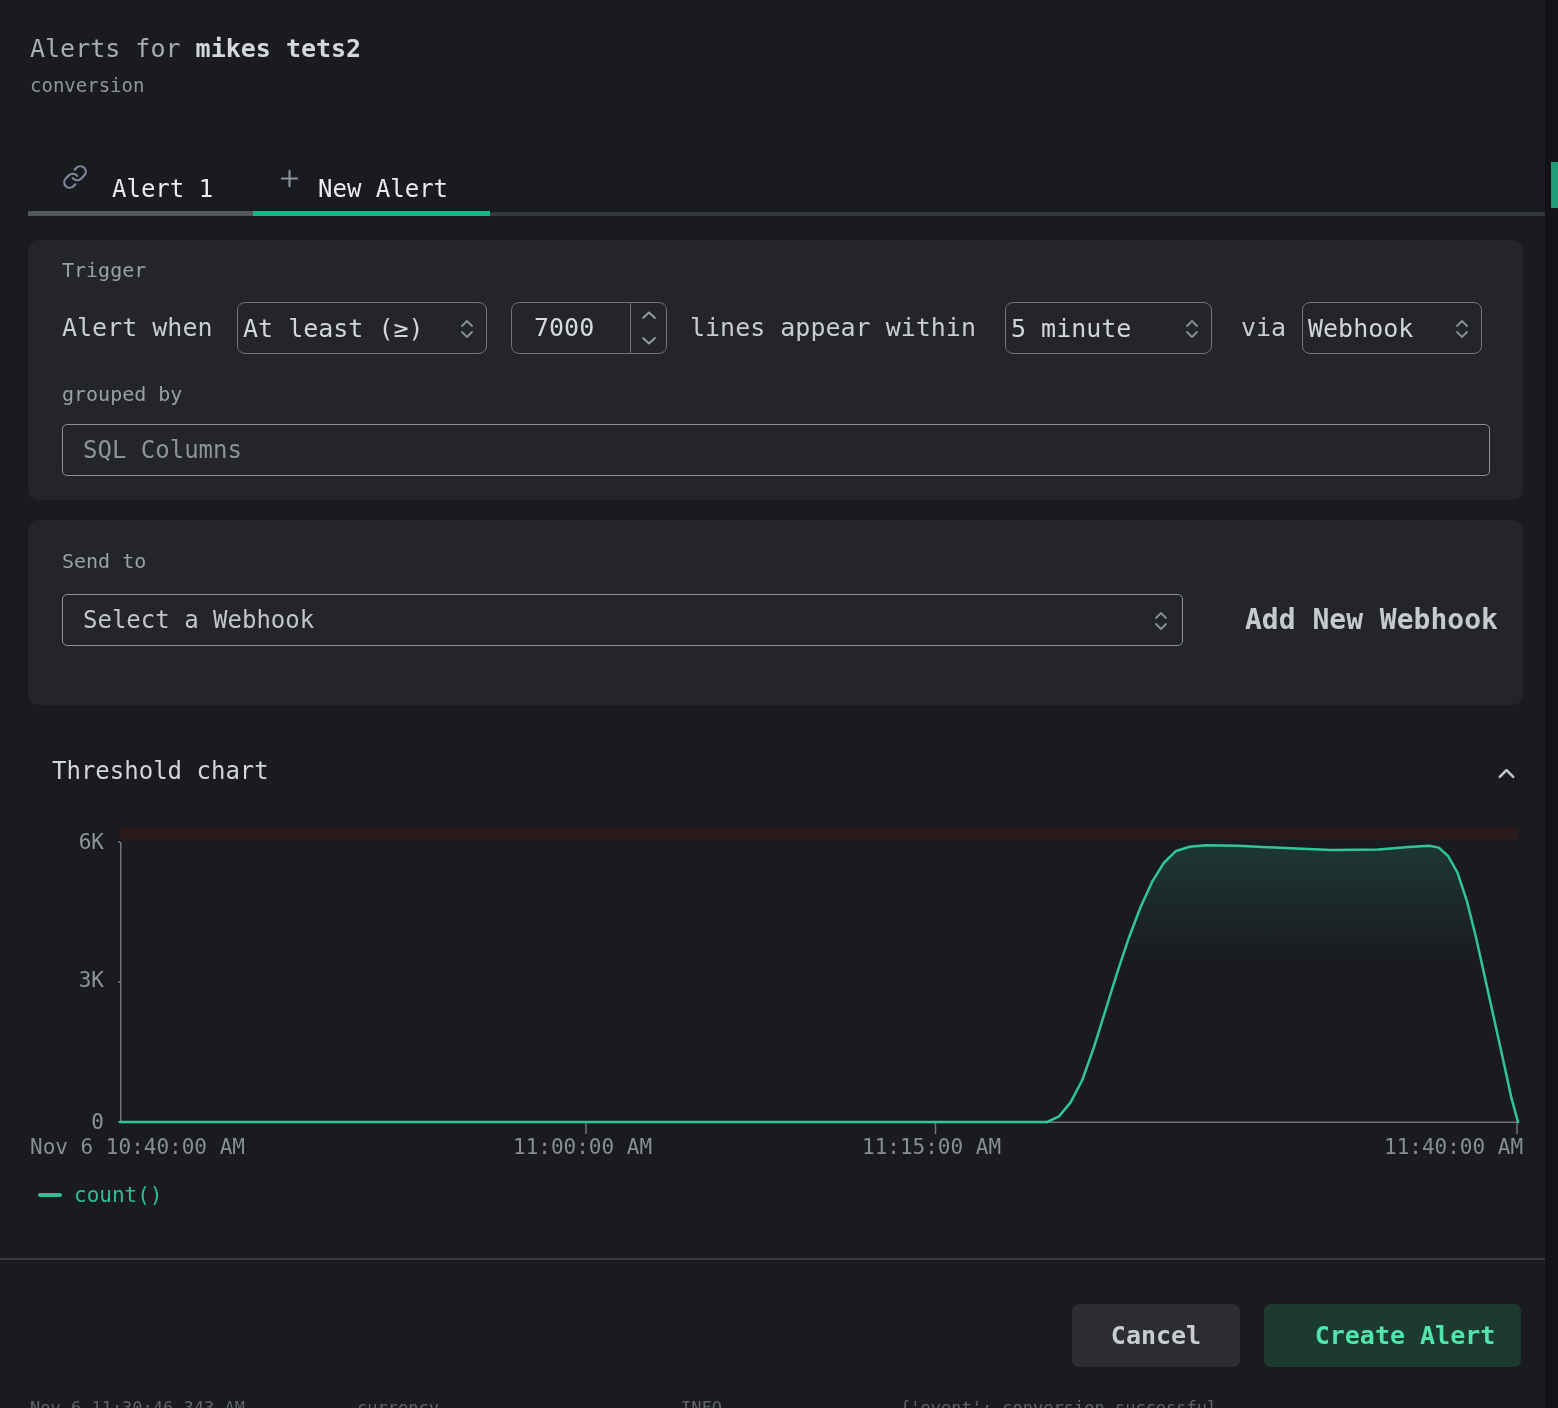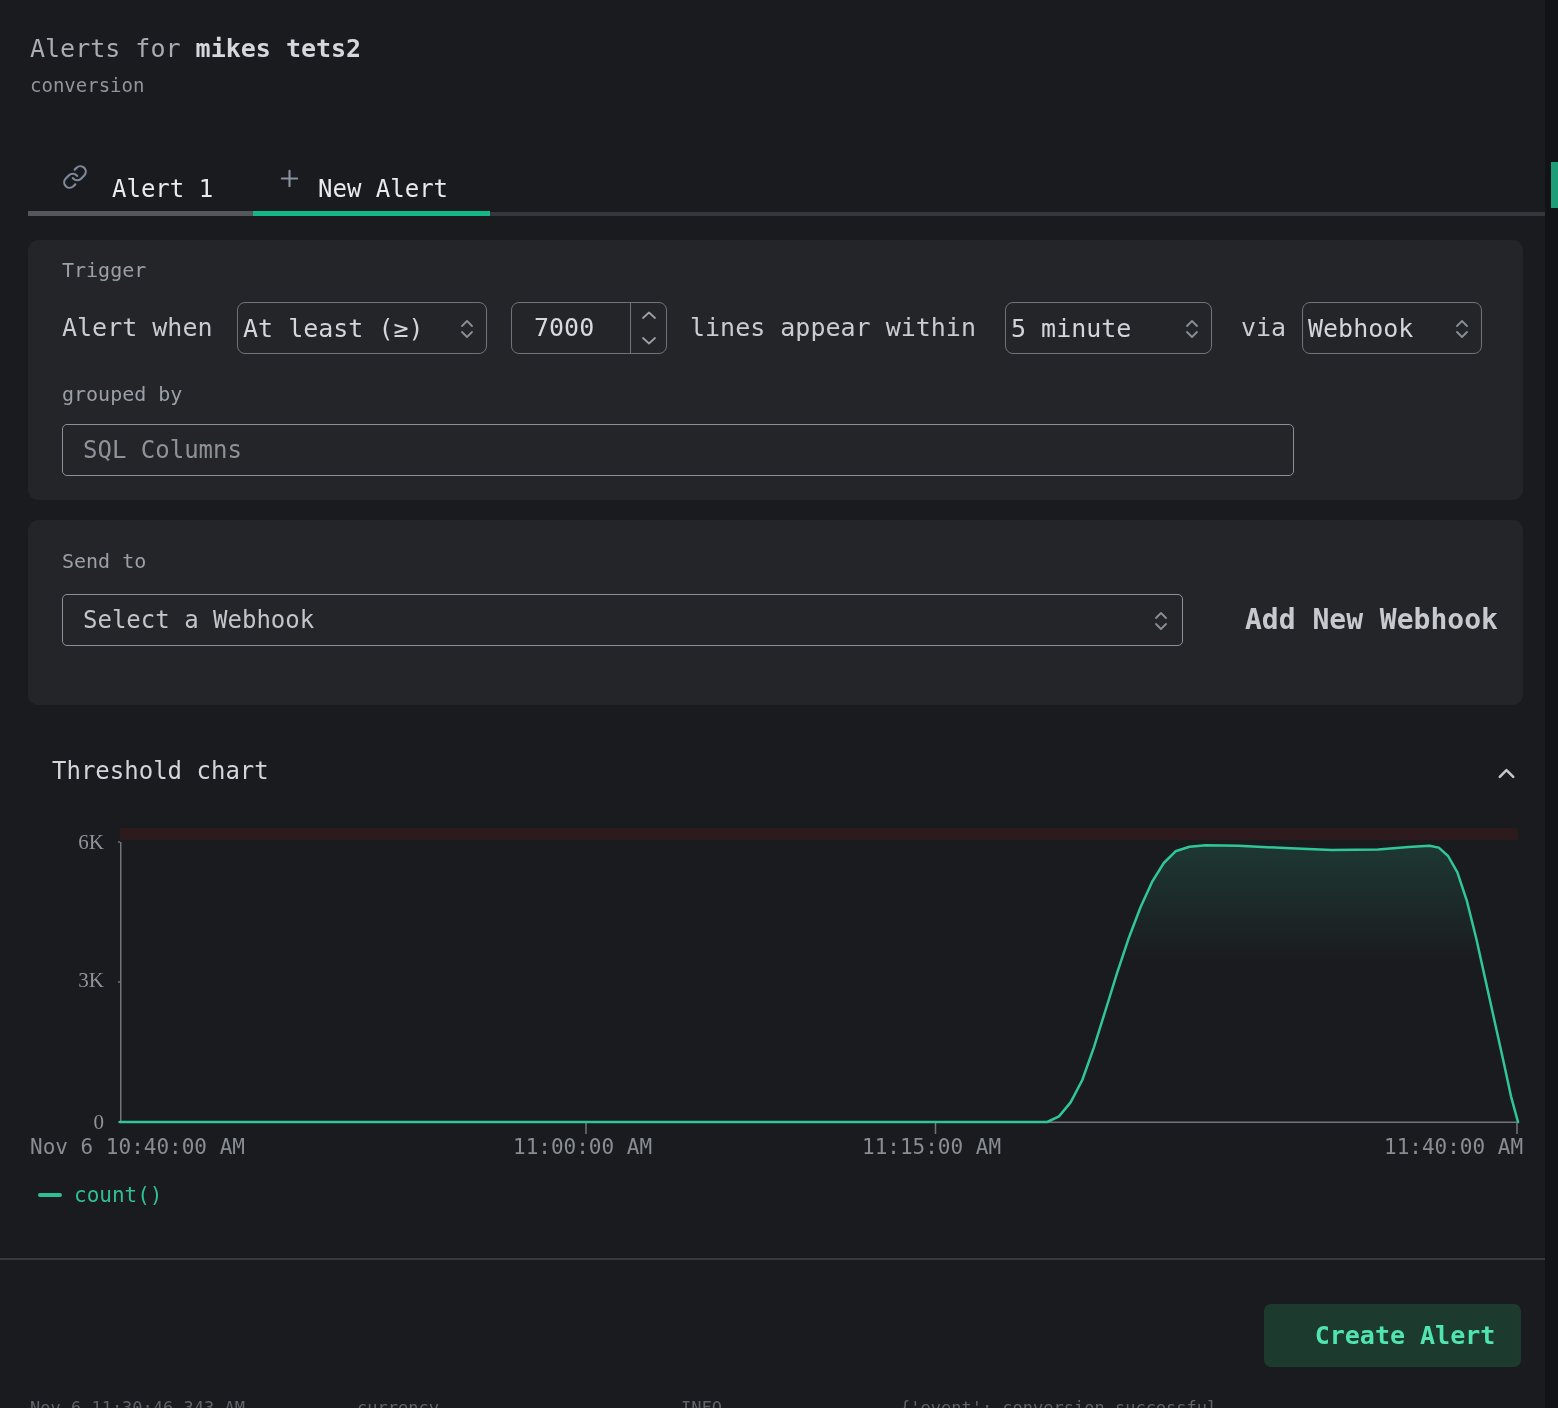--- a/index.html
+++ b/index.html
@@ -42,38 +42,38 @@
     font-size:25px; color:#d2d5da; white-space:nowrap;
   }
   .sel .chev { position:absolute; right:12px; top:15px; }
   .num-input { border:1.5px solid #6e737c; border-radius:8px; font-size:25px; color:#d6d9dd; }
   .num-val { position:absolute; left:22px; top:0; line-height:50px; }
   .spin { position:absolute; right:0; top:0; width:36px; height:100%; border-left:1.5px solid #6e737c; }
   .spin-btn { position:absolute; left:0; width:100%; height:50%; display:flex; align-items:center; justify-content:center; cursor:pointer; }
   .spin-up { top:0; } .spin-dn { bottom:0; }
   .text-input {
     border:1.5px solid #8a8f98; border-radius:5px; color:#d2d5da;
-    font-size:24px; font-family:inherit; padding:0 20px; outline:none; width:1232px; left:34px;
+    font-size:24px; font-family:inherit; padding:0 20px; outline:none; width:1428px; left:34px;
   }
   .text-input::placeholder { color:#8d929a; opacity:1; }
   .wide-select {
     border:1.5px solid #8a8f98; border-radius:5px; cursor:pointer;
     display:flex; align-items:center; padding:0 42px 0 20px;
     font-size:24px; color:#c2c5cb;
   }
   .wide-select .chev { position:absolute; right:14px; top:15px; }
   .add-webhook {
     position:absolute; left:1217px; top:74px; height:52px; line-height:52px;
     background:none; border:none; font-family:inherit; font-weight:bold;
     font-size:28px; color:#c6c9ce; cursor:pointer; white-space:nowrap;
   }
   
   .chart-title { position:absolute; left:52px; top:757px; font-size:24px; color:#d2d5da; }
   .collapse-btn { position:absolute; left:1490px; top:757px; width:32px; height:32px; cursor:pointer; display:flex; align-items:center; justify-content:center; }
-  .ylab { position:absolute; left:56px; width:48px; text-align:right; font-size:21px; color:#8f939a; line-height:26px;font-family:Liberation Serif, serif; }
+  .ylab { position:absolute; left:56px; width:48px; text-align:right; font-size:21px; color:#8f939a; line-height:26px; }
   .ylab-6k { top:829px; } .ylab-3k { top:967px; } .ylab-0 { top:1109px; }
   .xlab { position:absolute; top:1134px; font-size:21px; color:#888c93; line-height:26px; white-space:nowrap; }
   .xlab-0 { left:30px; } .xlab-1 { left:513px; } .xlab-2 { left:862px; } .xlab-3 { left:1384px; }
   #chart-svg { position:absolute; left:118px; top:826px; }
   .legend { position:absolute; left:38px; top:1183px; height:26px; font-size:21px; color:#2fbf92; }
   .legend .dash { display:inline-block; width:24px; height:4px; background:#2fbf92; border-radius:2px; vertical-align:middle; margin:-3px 12px 0 0; }
   
   .footer-sep { position:absolute; left:0; top:1258px; width:1558px; height:2px; background:#36393e; }
   .btn { position:absolute; top:1304px; height:63px; border:none; border-radius:7px; font-family:inherit; font-weight:bold; font-size:25px; cursor:pointer; }
   .btn-cancel { left:1072px; width:168px; background:#2b2d32; color:#c9ccd1; }
@@ -233,20 +233,21 @@
     <div class="xlab xlab-1">11:00:00 AM</div>
     <div class="xlab xlab-2">11:15:00 AM</div>
     <div class="xlab xlab-3">11:40:00 AM</div>
 
     <div class="legend">
       <span class="dash"></span><span>count()</span>
     </div>
   </div>
 
   <div class="footer-sep"></div>
+  <button class="btn btn-cancel">Cancel</button>
   <button class="btn btn-create">Create Alert</button>
 
   <div class="bg-row">
     <span class="bg-ts">Nov 6 11:30:46.343 AM</span>
     <span class="bg-field">currency</span>
     <span class="bg-level">INFO</span>
     <span class="bg-msg">{'event': conversion successful</span>
   </div>
   <div class="right-strip">
     <div class="green-sliver"></div>

